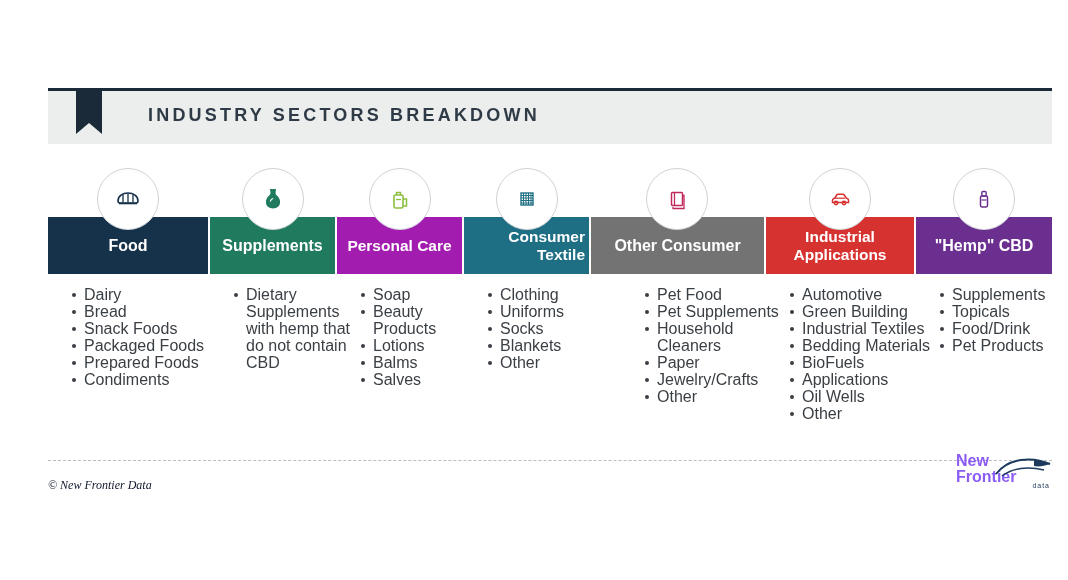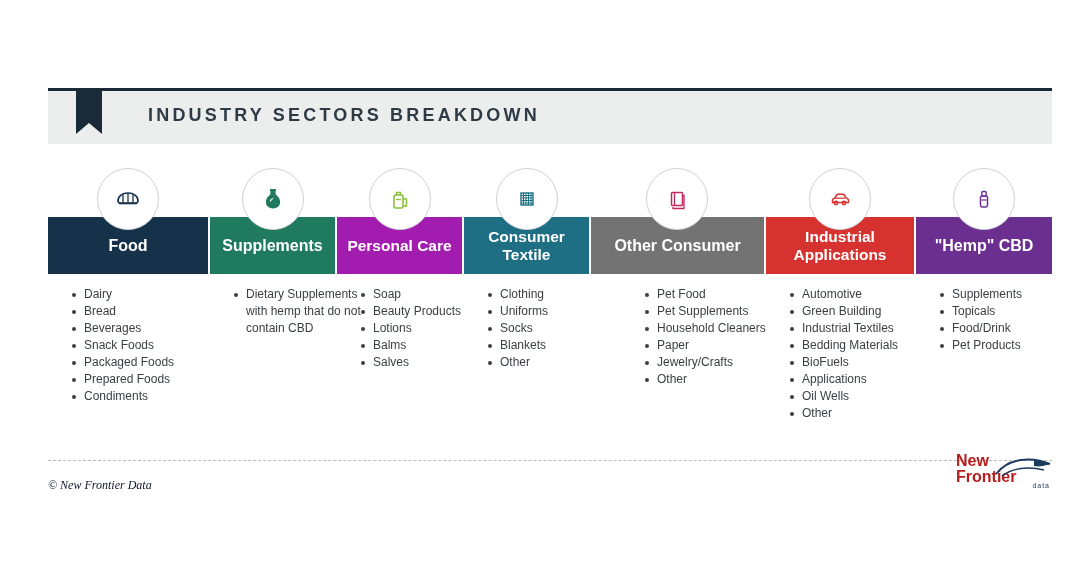--- a/index.html
+++ b/index.html
@@ -108,21 +108,21 @@
     z-index: 1;
   }
   .col-head.two-line { font-size: 15.5px; }
   .bullets {
     position: absolute;
     top: 118px;
     margin: 0;
     padding: 0 0 0 18px;
     list-style: none;
     color: #3a3f44;
-    font-size: 12px;
+    font-size: 16px;
     line-height: 17px;
   }
   .bullets li {
     position: relative;
     padding-left: 0;
     margin-bottom: 0px;
   }
   .bullets li::before {
     content: "";
     position: absolute;
@@ -158,21 +158,21 @@
     top: 452px;
     width: 96px;
     height: 40px;
   }
   .logo-text {
     position: absolute;
     left: 0;
     top: 1px;
     font-size: 16px;
     font-weight: bold;
-    color: #b91c1c;
+    color: #8b5cf6;
     line-height: 16px;
   }
   .logo-sub {
     position: absolute;
     right: 2px;
     bottom: 3px;
     font-size: 7px;
     color: #1b3a5c;
     letter-spacing: 1px;
   }
@@ -205,21 +205,20 @@
           <path d="M11 11.5v8M16 10.5v9M21 11.5v8" stroke="#16314a" stroke-width="1.3" fill="none"></path>
           <path d="M7 20.5h18" stroke="#16314a" stroke-width="1.6"></path>
         </svg>
       </div>
       <div class="col-head" style="left:0px; width:160px; background:#16314a;">
         <span>Food</span>
       </div>
       <ul class="bullets" style="left:18px; width:150px;">
         <li>Dairy</li>
         <li>Bread</li>
-        <li>Beverages</li>
         <li>Snack Foods</li>
         <li>Packaged Foods</li>
         <li>Prepared Foods</li>
         <li>Condiments</li>
       </ul>
     </div>
 
     <div class="col" style="left:162px; width:125px;">
       <div class="icon-circle" style="left:32px;">
         <svg width="32" height="32" viewBox="0 0 32 32" aria-hidden="true">
@@ -257,21 +256,21 @@
       </ul>
     </div>
 
     <div class="col" style="left:416px; width:125px;">
       <div class="icon-circle" style="left:32px;">
         <svg width="32" height="32" viewBox="0 0 32 32" aria-hidden="true">
           <rect x="10" y="10" width="12" height="12" fill="none" stroke="#1f6f84" stroke-width="1.4"></rect>
           <path d="M12.5 10v12M15 10v12M17.5 10v12M20 10v12M10 12.5h12M10 15h12M10 17.5h12M10 20h12" stroke="#1f6f84" stroke-width="1"></path>
         </svg>
       </div>
-      <div class="col-head two-line" style="left:0px; width:125px; background:#1f6f84;">
+      <div class="col-head two-line" style="left:0px; width:125px; background:#1f6f84;text-align:right;">
         <span>Consumer Textile</span>
       </div>
       <ul class="bullets" style="left:18px; width:115px;">
         <li>Clothing</li>
         <li>Uniforms</li>
         <li>Socks</li>
         <li>Blankets</li>
         <li>Other</li>
       </ul>
     </div>

